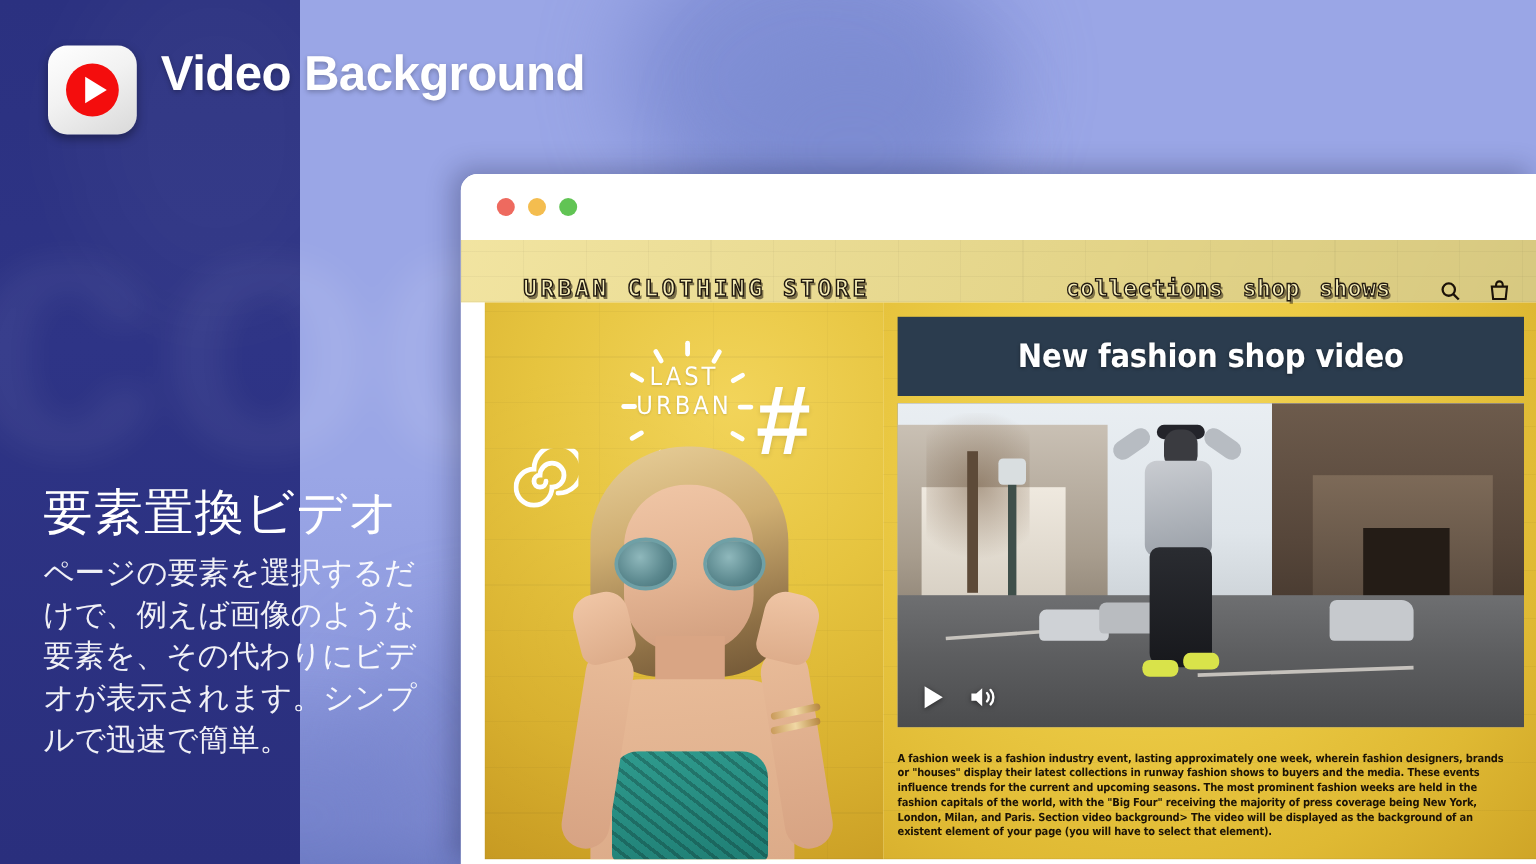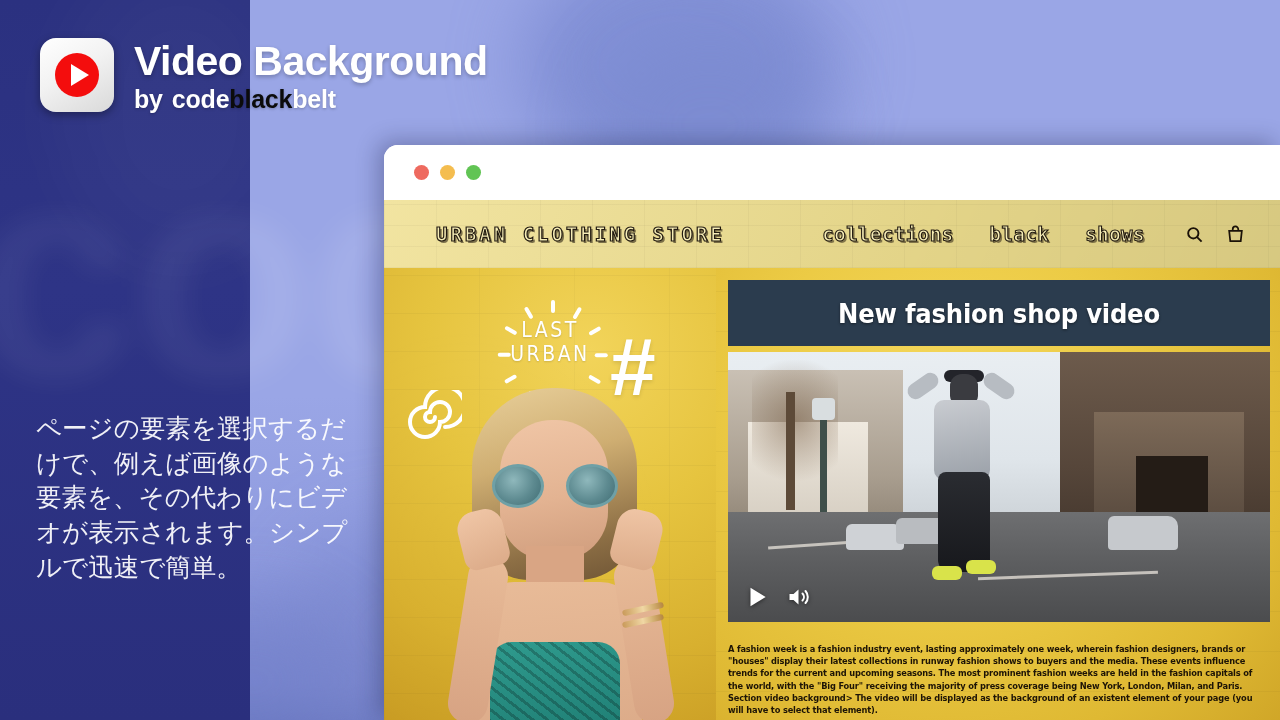--- a/index.html
+++ b/index.html
@@ -118,21 +118,21 @@
   }
   .copy h2 {
     font-size: 41px; font-weight: 400; color: #ffffff;
     line-height: 1.15; letter-spacing: 1px;
     font-family: "DejaVu Sans", sans-serif;
   }
   .copy p {
     margin-top: 10px;
     font-size: 25.5px; line-height: 1.36;
     color: rgba(255,255,255,0.93);
-    font-family: Liberation Mono, monospace;
+    font-family: Liberation Serif, serif;
     letter-spacing: 0px;
   }
 
   
   .browser {
     position: absolute;
     left: 384px; top: 145px;
     width: 896px; height: 575px;
     background: #fff;
     border-radius: 14px 0 0 0;
@@ -145,64 +145,64 @@
     display: flex; align-items: center; gap: 11px;
     padding-left: 30px;
   }
   .dot { width: 15px; height: 15px; border-radius: 50%; }
   .dot.red   { background: #ee6a5f; }
   .dot.amber { background: #f4bd4f; }
   .dot.green { background: #61c454; }
 
   
   .navbar {
-    height: 68px;
+    height: 52px;
     background:
       linear-gradient(115deg, rgba(255,255,255,0.16) 0%, rgba(0,0,0,0.05) 60%, rgba(0,0,0,0.10) 100%),
       #efdf8f;
-    display: flex; align-items: center;
-    padding: 0 35px 0 52px;
+    display: flex; align-items: flex-end;
+    padding: 0 21px 0 52px;
     position: relative;
   }
   .navbar::after {
     content:""; position:absolute; inset:0;
     background:
       repeating-linear-gradient(0deg, rgba(0,0,0,0.035) 0 1px, transparent 1px 21px),
       repeating-linear-gradient(90deg, rgba(0,0,0,0.03) 0 1px, transparent 1px 52px);
     pointer-events:none;
   }
   .store-name {
     font-family: "DejaVu Sans Mono", monospace;
     font-weight: 700; font-size: 19px;
     letter-spacing: 3px; color: #f6edb6;
     -webkit-text-stroke: 1.2px #221a10;
     text-shadow: 2px 2px 0 rgba(30,20,10,0.55);
     position: relative; z-index: 2;
   }
   .nav-links {
     margin-left: auto;
-    display: flex; align-items: center; gap: 36px;
+    display: flex; align-items: center; gap: 16px;
     position: relative; z-index: 2;
   }
   .nav-link {
     font-family: "DejaVu Sans Mono", monospace;
     font-weight: 700; font-size: 19px;
     letter-spacing: 0.5px; color: #f6edb6;
     -webkit-text-stroke: 1.1px #221a10;
     text-shadow: 2px 2px 0 rgba(30,20,10,0.5);
     cursor: pointer;
   }
   .nav-icons {
     margin-left: 40px; display: flex; align-items: center; gap: 22px;
     position: relative; z-index: 2;
   }
   .nav-icons svg { display: block; }
 
   
-  .content { display: flex; height: 464px; }
+  .content { display: flex; height: 464px; padding-left: 20px; }
 
   .photo-pane {
     width: 332px; flex: none; position: relative;
     background:
       radial-gradient(circle at 62% 18%, #f2d45a 0%, #e6c43f 38%, #d8b02f 72%, #c79a22 100%);
     overflow: hidden;
   }
   .wall-tex {
     position: absolute; inset: 0;
     background:
@@ -378,48 +378,41 @@
   </div>
 
   <div class="header">
     <div class="logo-badge">
       <div class="logo-circle">
         <div class="logo-tri"></div>
       </div>
     </div>
     <div class="title-wrap">
       <div class="app-title">Video Background</div>
-      <div class="by-line">
-        <span>by</span>
-        <span class="brand">
-          <span class="b-code">code</span>
-          <span class="b-black">black</span>
-          <span class="b-belt">belt</span>
-        </span>
-      </div>
     </div>
   </div>
 
   <div class="copy">
+    <h2>要素置換ビデオ</h2>
     <p>ページの要素を選択するだけで、例えば画像のような要素を、その代わりにビデオが表示されます。シンプルで迅速で簡単。</p>
   </div>
 
   <div class="browser">
 
     <div class="chrome-bar">
       <span class="dot red"></span>
       <span class="dot amber"></span>
       <span class="dot green"></span>
     </div>
 
     <div class="navbar">
       <div class="store-name">URBAN CLOTHING STORE</div>
       <div class="nav-links">
         <span class="nav-link">collections</span>
-        <span class="nav-link">black</span>
+        <span class="nav-link">shop</span>
         <span class="nav-link">shows</span>
       </div>
       <div class="nav-icons">
         <span>
           <svg width="19" height="19" viewBox="0 0 24 24" fill="none" stroke="#1b1208" stroke-width="2.4">
             <circle cx="10.5" cy="10.5" r="6.5"></circle>
               <line x1="15.3" y1="15.3" x2="21" y2="21"></line>
           </svg>
         </span>
         <span>

